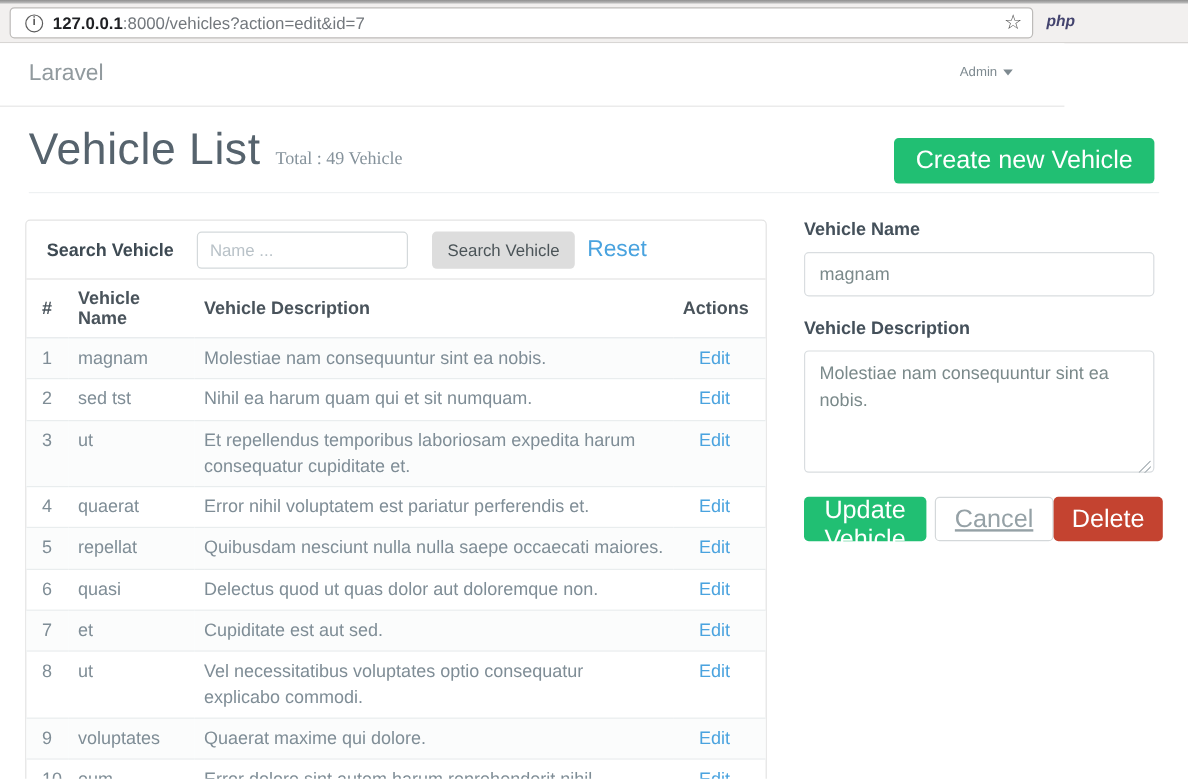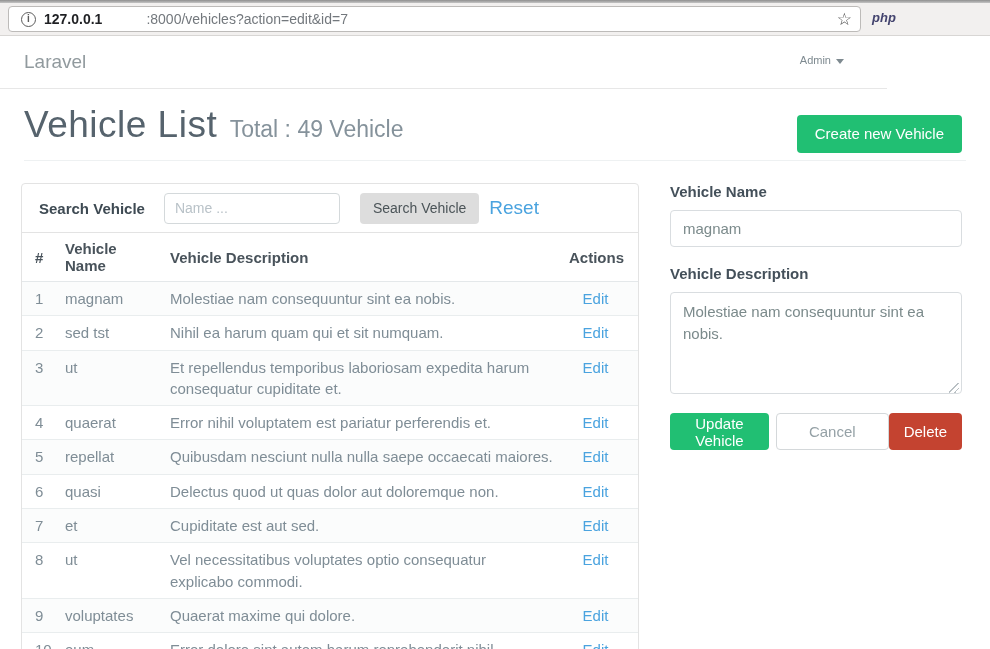--- a/index.html
+++ b/index.html
@@ -28,21 +28,21 @@
     background:#ffffff;border:1px solid #bdbbb9;border-radius:4px;
     display:flex;align-items:center;padding:0 8px;
   }
   .info-icon{
     width:15px;height:15px;border:1.5px solid #5c5c5c;border-radius:50%;
     color:#5c5c5c;font-size:10px;font-weight:bold;line-height:12px;
     text-align:center;flex:0 0 auto;margin:0 8px 0 4px;font-style:normal;
   }
   .url{font-size:14px;white-space:nowrap;overflow:hidden;flex:1;}
   .url-host{color:#1f2023;font-weight:bold;}
-  .url-path{color:#73787d;margin-left:44px;}
+  .url-path{color:#73787d;}
   .star-icon{font-size:17px;color:#4d4d4d;margin-left:8px;flex:0 0 auto;cursor:pointer;}
   .bookmark-php{
     position:absolute;top:10px;left:872px;
     font-size:13px;font-weight:bold;font-style:italic;color:#43436e;
     cursor:pointer;
   }
   
   .navbar{
     position:absolute;top:36px;left:0;width:887px;height:53px;
     background:#ffffff;border-bottom:1px solid #e7e7e7;
@@ -55,24 +55,24 @@
     cursor:pointer;padding-right:15px;
   }
   .caret-down-icon{
     display:inline-block;width:0;height:0;margin-left:5px;vertical-align:middle;
     border-left:4px solid transparent;border-right:4px solid transparent;
     border-top:5px solid #7e8a90;
   }
   
   .page-header{position:absolute;top:104px;left:24px;right:28px;}
   .page-title{font-size:37px;font-weight:400;color:#56636d;display:inline;letter-spacing:.5px;}
-  .page-subtitle{font-size:23px;color:#85929b;margin-left:8px;}
+  .page-subtitle{font-size:15px;color:#85929b;margin-left:8px;font-family:Liberation Serif, serif;}
   .header-rule{position:absolute;top:160px;left:24px;width:942px;border:0;border-top:1px solid #eef1f2;}
   .btn{
-    display:inline-block;border:none;border-radius:4px;font-size:15px;
+    display:inline-block;border:none;border-radius:4px;font-size:21px;
     font-family:inherit;cursor:pointer;text-align:center;
   }
   .btn-create{
     position:absolute;top:115px;right:28px;height:38px;padding:0 18px;
     background:var(--success);color:#fff;line-height:38px;
   }
   
   .list-panel{
     position:absolute;top:183px;left:21px;width:618px;height:520px;
     border:1px solid #e3e3e3;border-radius:4px;background:#fff;
@@ -127,22 +127,22 @@
   .resize-handle{
     position:absolute;right:3px;bottom:5px;width:10px;height:10px;cursor:nwse-resize;
     background:
       linear-gradient(135deg,transparent 0 44%,#b9c0c4 44% 52%,transparent 52% 100%),
       linear-gradient(135deg,transparent 0 72%,#b9c0c4 72% 80%,transparent 80% 100%);
   }
   .desc-label{margin-top:18px;}
   .form-buttons{margin-top:15px;display:flex;align-items:center;}
   .btn-update{height:37px;padding:0 17px;background:var(--success);color:#fff;}
   .btn-cancel{
-    height:37px;padding:0 32px;background:#fff;color:#95a1a6;
-    border:1px solid #d4d8da;margin-left:7px;
+    height:37px;padding:0 16px;background:#fff;color:#95a1a6;
+    border:1px solid #d4d8da;margin-left:7px;text-decoration:underline;
   }
   .btn-delete{height:37px;padding:0 15px;background:var(--danger);color:#fff;margin-left:auto;}
 </style>
 </head>
 <body>
 
 <div class="chrome">
   <div class="chrome-topstrip"></div>
   <div class="address-bar">
     <span class="info-icon">i</span>

